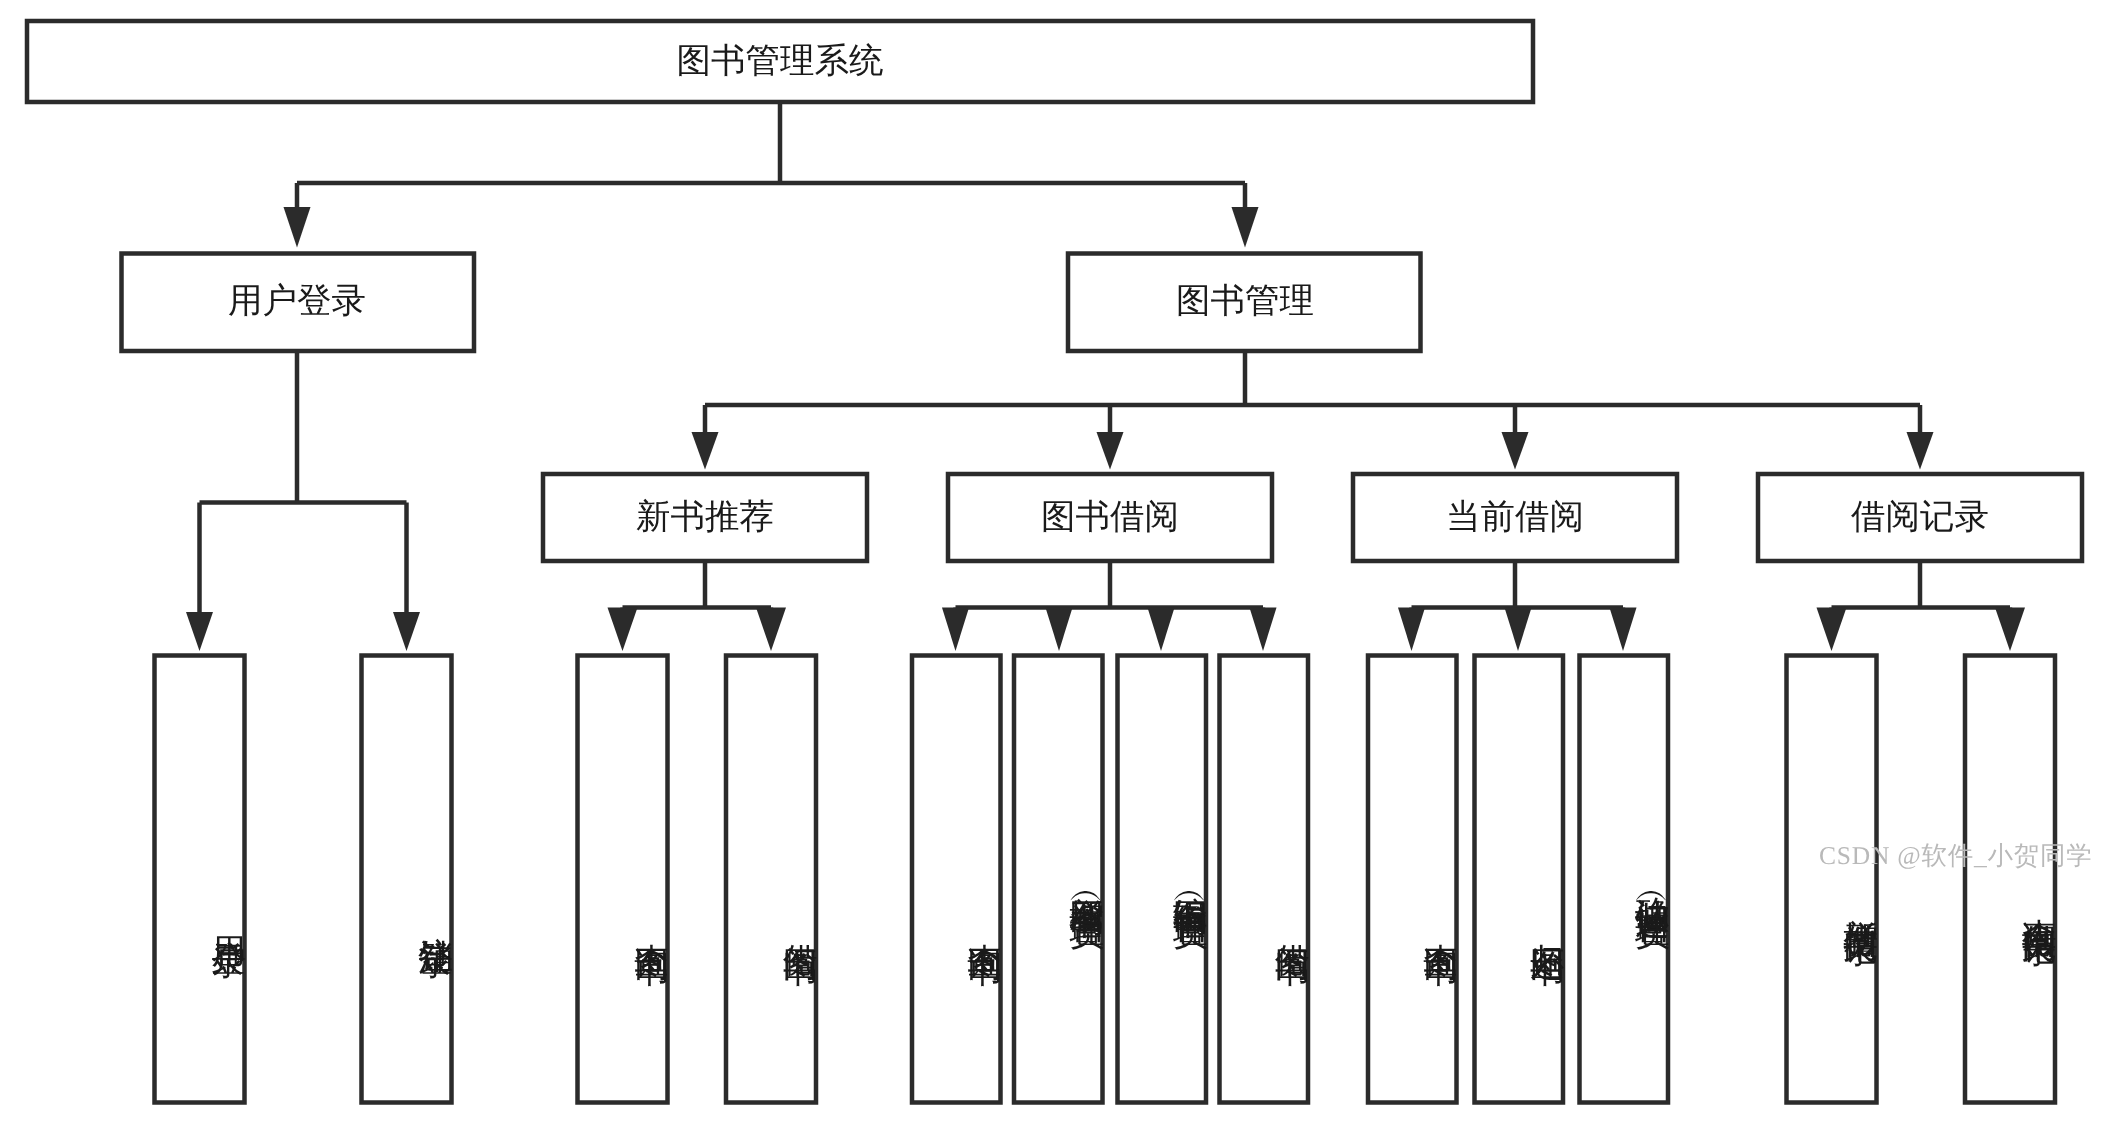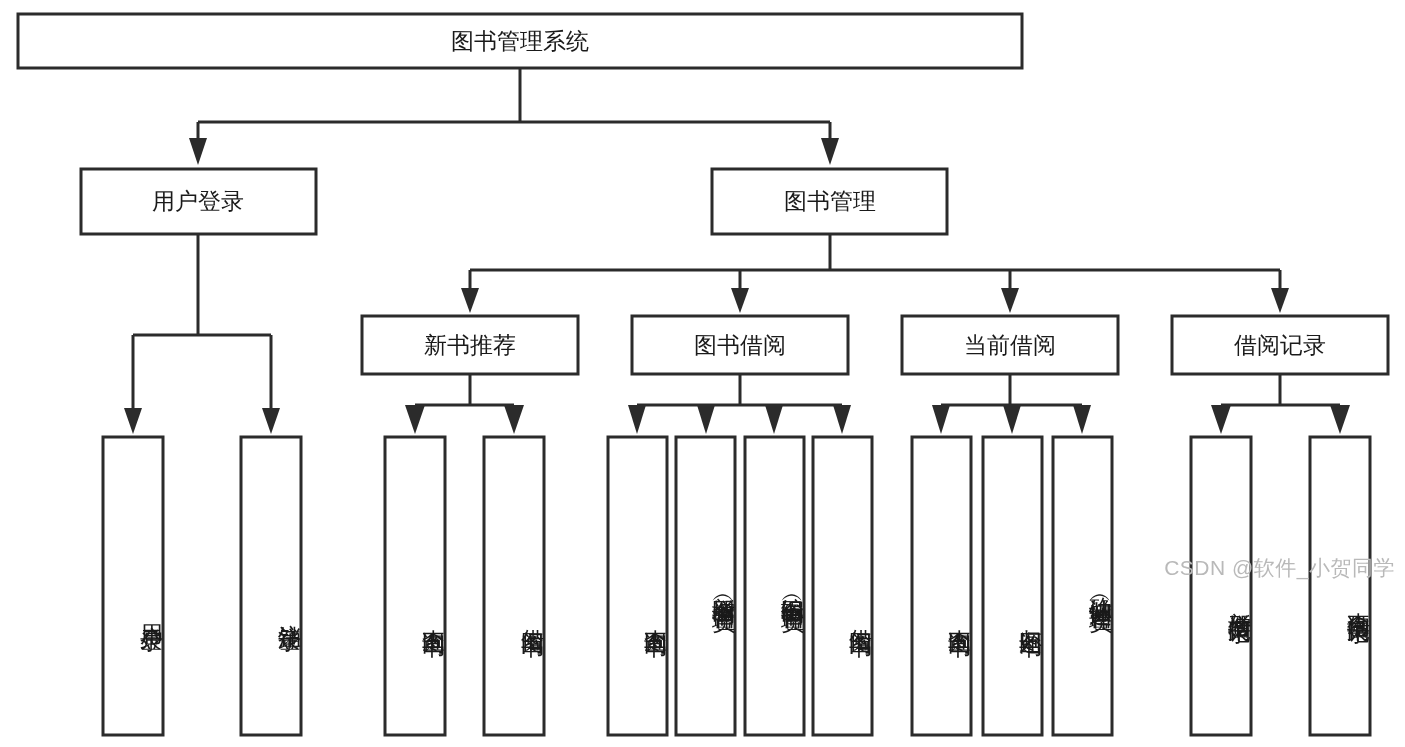--- a/index.html
+++ b/index.html
@@ -61,22 +61,22 @@
     white-space: nowrap;
     display: flex;
     align-items: flex-start;
     justify-content: center;
     pointer-events: none;
   }
   .watermark {
     position: absolute;
     right: 10px;
     bottom: 4px;
-    font-family: Liberation Sans, sans-serif;
-    font-size: 21px;
+    font-family: Liberation Serif, serif;
+    font-size: 17px;
     color: #b9b9b9;
     letter-spacing: 0.5px;
     white-space: nowrap;
   }
 </style>
 </head>
 <body>
 
 <div id="diagram-root">
 

